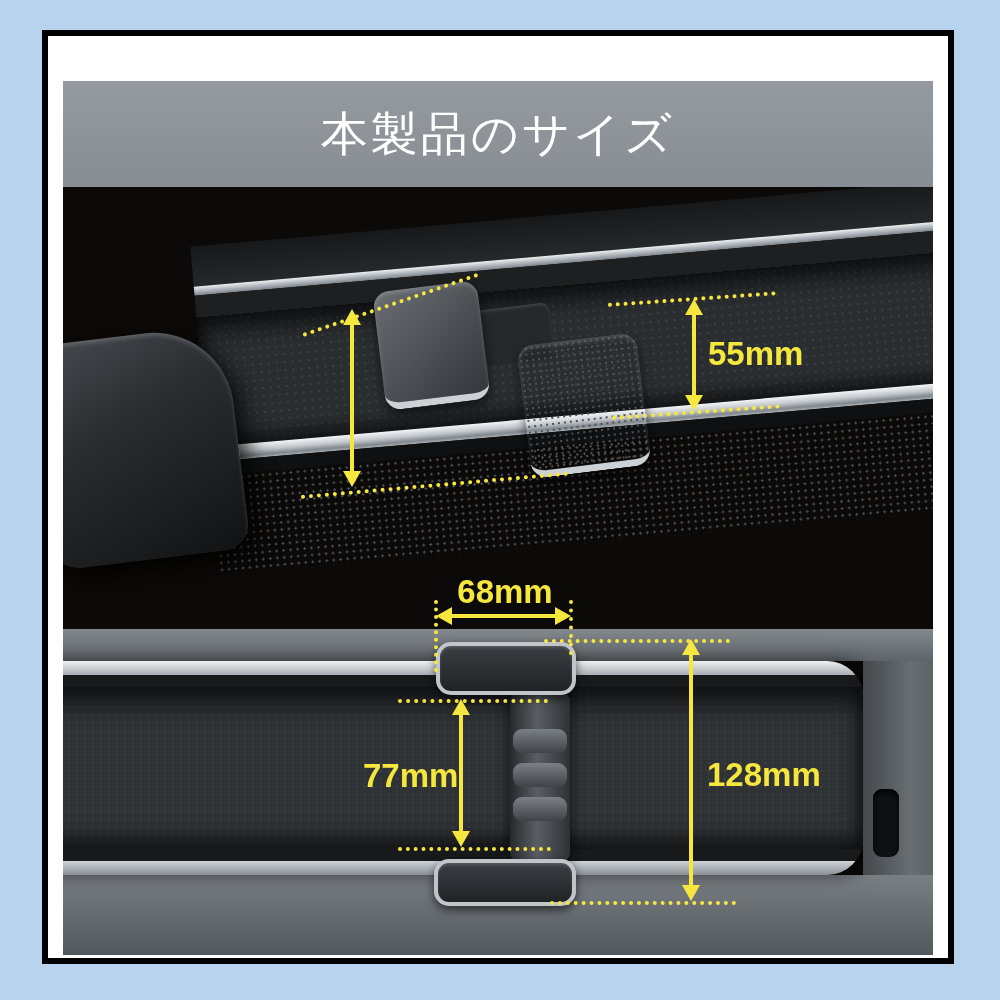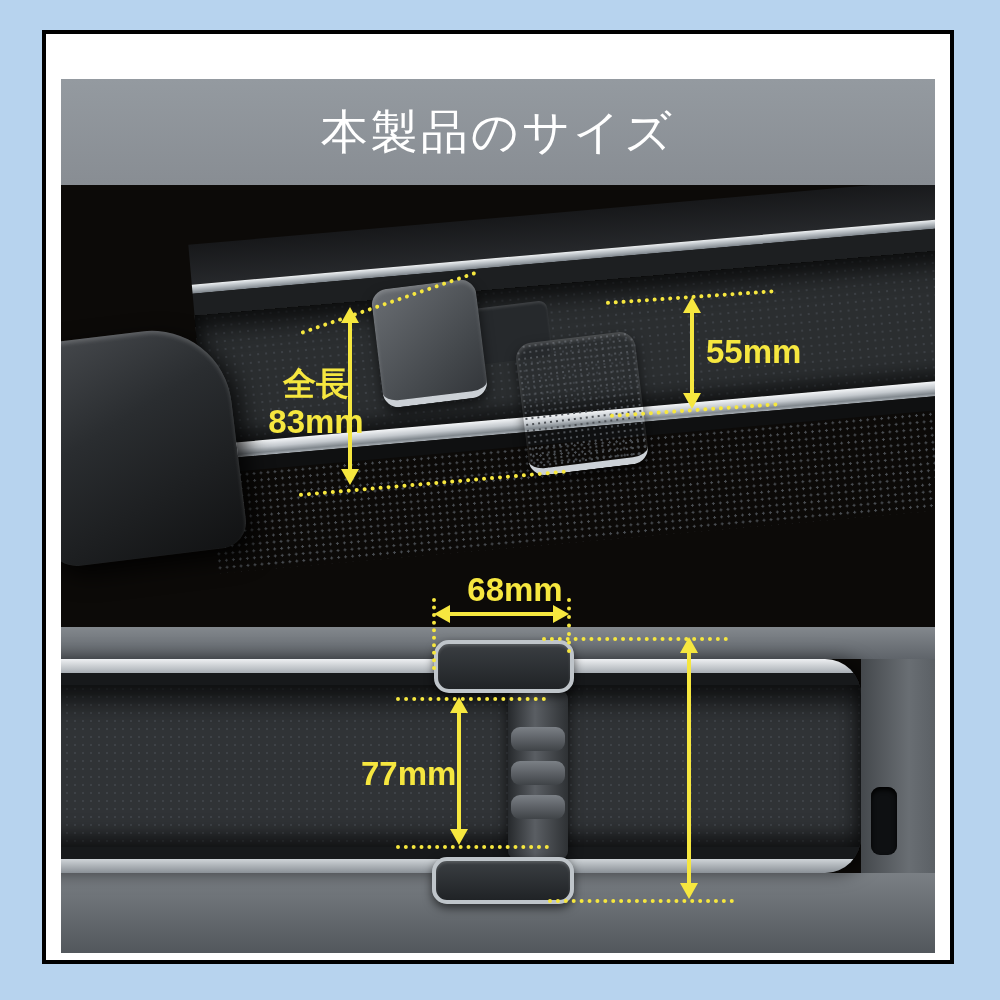--- a/index.html
+++ b/index.html
@@ -1,19 +1,19 @@
 <!DOCTYPE html>
 <html><head>
 <meta charset="utf-8">
 <style>
   :root{ --yl:#f6e73f; }
   html,body{margin:0;padding:0;}
   body{width:1000px;height:1000px;background:#b7d3ee;font-family:"Liberation Sans","DejaVu Sans",sans-serif;}
   .page{position:relative;width:1000px;height:1000px;background:#b7d3ee;overflow:hidden;}
-  .card{position:absolute;left:42px;top:30px;width:912px;height:934px;background:#ffffff;border:4px solid #000000;box-sizing:border-box;}
+  .card{position:absolute;left:42px;top:30px;width:912px;height:934px;background:#ffffff;border:6px solid #000000;box-sizing:border-box;}
   .header{position:absolute;left:15px;top:45px;right:15px;height:106px;background:linear-gradient(#949aa0,#888d93);display:flex;align-items:center;justify-content:center;}
   .header .title{color:#ffffff;font-size:47px;font-weight:500;letter-spacing:3px;}
   .bodyarea{position:absolute;left:15px;top:151px;right:15px;height:768px;background:#0c0a08;overflow:hidden;}
 
   
   .scene-side{position:absolute;left:0;top:0;width:880px;height:442px;}
   .console3d{position:absolute;left:140px;top:20px;width:900px;height:330px;transform:rotate(-5deg);}
   .cs-row{position:absolute;left:0;width:100%;}
   .cs-far-wall{top:0;height:40px;background:linear-gradient(#17181a,#26282b);}
   .cs-trim-far{top:40px;height:9px;background:linear-gradient(#eef1f3,#b9bfc4 45%,#7c838a);}
@@ -101,42 +101,39 @@
         <div class="st-slot"></div>
         <div class="tv-arm">
           <div class="tv-knuckle k1"></div>
           <div class="tv-knuckle k2"></div>
           <div class="tv-knuckle k3"></div>
         </div>
         <div class="tv-jaw tv-jaw-top"></div>
         <div class="tv-jaw tv-jaw-bottom"></div>
       </div>
 
-      <div class="dim" style="left:192px;top:180px;width:126px;text-align:center;">
-        <div>全長</div>
-        <div>83mm</div>
-      </div>
       <div class="arrow-v" style="left:287px;top:137px;height:148px;"></div>
       <div class="dot-h" style="left:240px;top:146px;width:185px;transform:rotate(-19deg);"></div>
       <div class="dot-h" style="left:238px;top:308px;width:268px;transform:rotate(-5deg);"></div>
 
       <div class="dim" style="left:645px;top:148px;">55mm</div>
       <div class="arrow-v" style="left:629px;top:127px;height:82px;"></div>
       <div class="dot-h" style="left:545px;top:116px;width:168px;transform:rotate(-4deg);"></div>
       <div class="dot-h" style="left:549px;top:229px;width:168px;transform:rotate(-4deg);"></div>
 
-      <div class="dim" style="left:384px;top:386px;width:140px;text-align:center;">68mm</div>
+      <div class="dim" style="left:372px;top:386px;width:140px;text-align:center;">68mm</div>
       <div class="arrow-h" style="left:388px;top:427px;width:105px;"></div>
       <div class="dot-v" style="left:371px;top:413px;height:72px;"></div>
       <div class="dot-v" style="left:506px;top:413px;height:55px;"></div>
 
       <div class="dim" style="left:300px;top:570px;width:88px;text-align:left;">77mm</div>
       <div class="arrow-v" style="left:396px;top:527px;height:118px;"></div>
       <div class="dot-h" style="left:335px;top:512px;width:150px;"></div>
       <div class="dot-h" style="left:335px;top:660px;width:153px;"></div>
 
+      <div class="dim" style="left:644px;top:569px;">128mm</div>
       <div class="arrow-v" style="left:626px;top:467px;height:232px;"></div>
       <div class="dot-h" style="left:481px;top:452px;width:186px;"></div>
       <div class="dot-h" style="left:487px;top:714px;width:186px;"></div>
 
     </div>
   </div>
 </div>
 
 </body></html>

